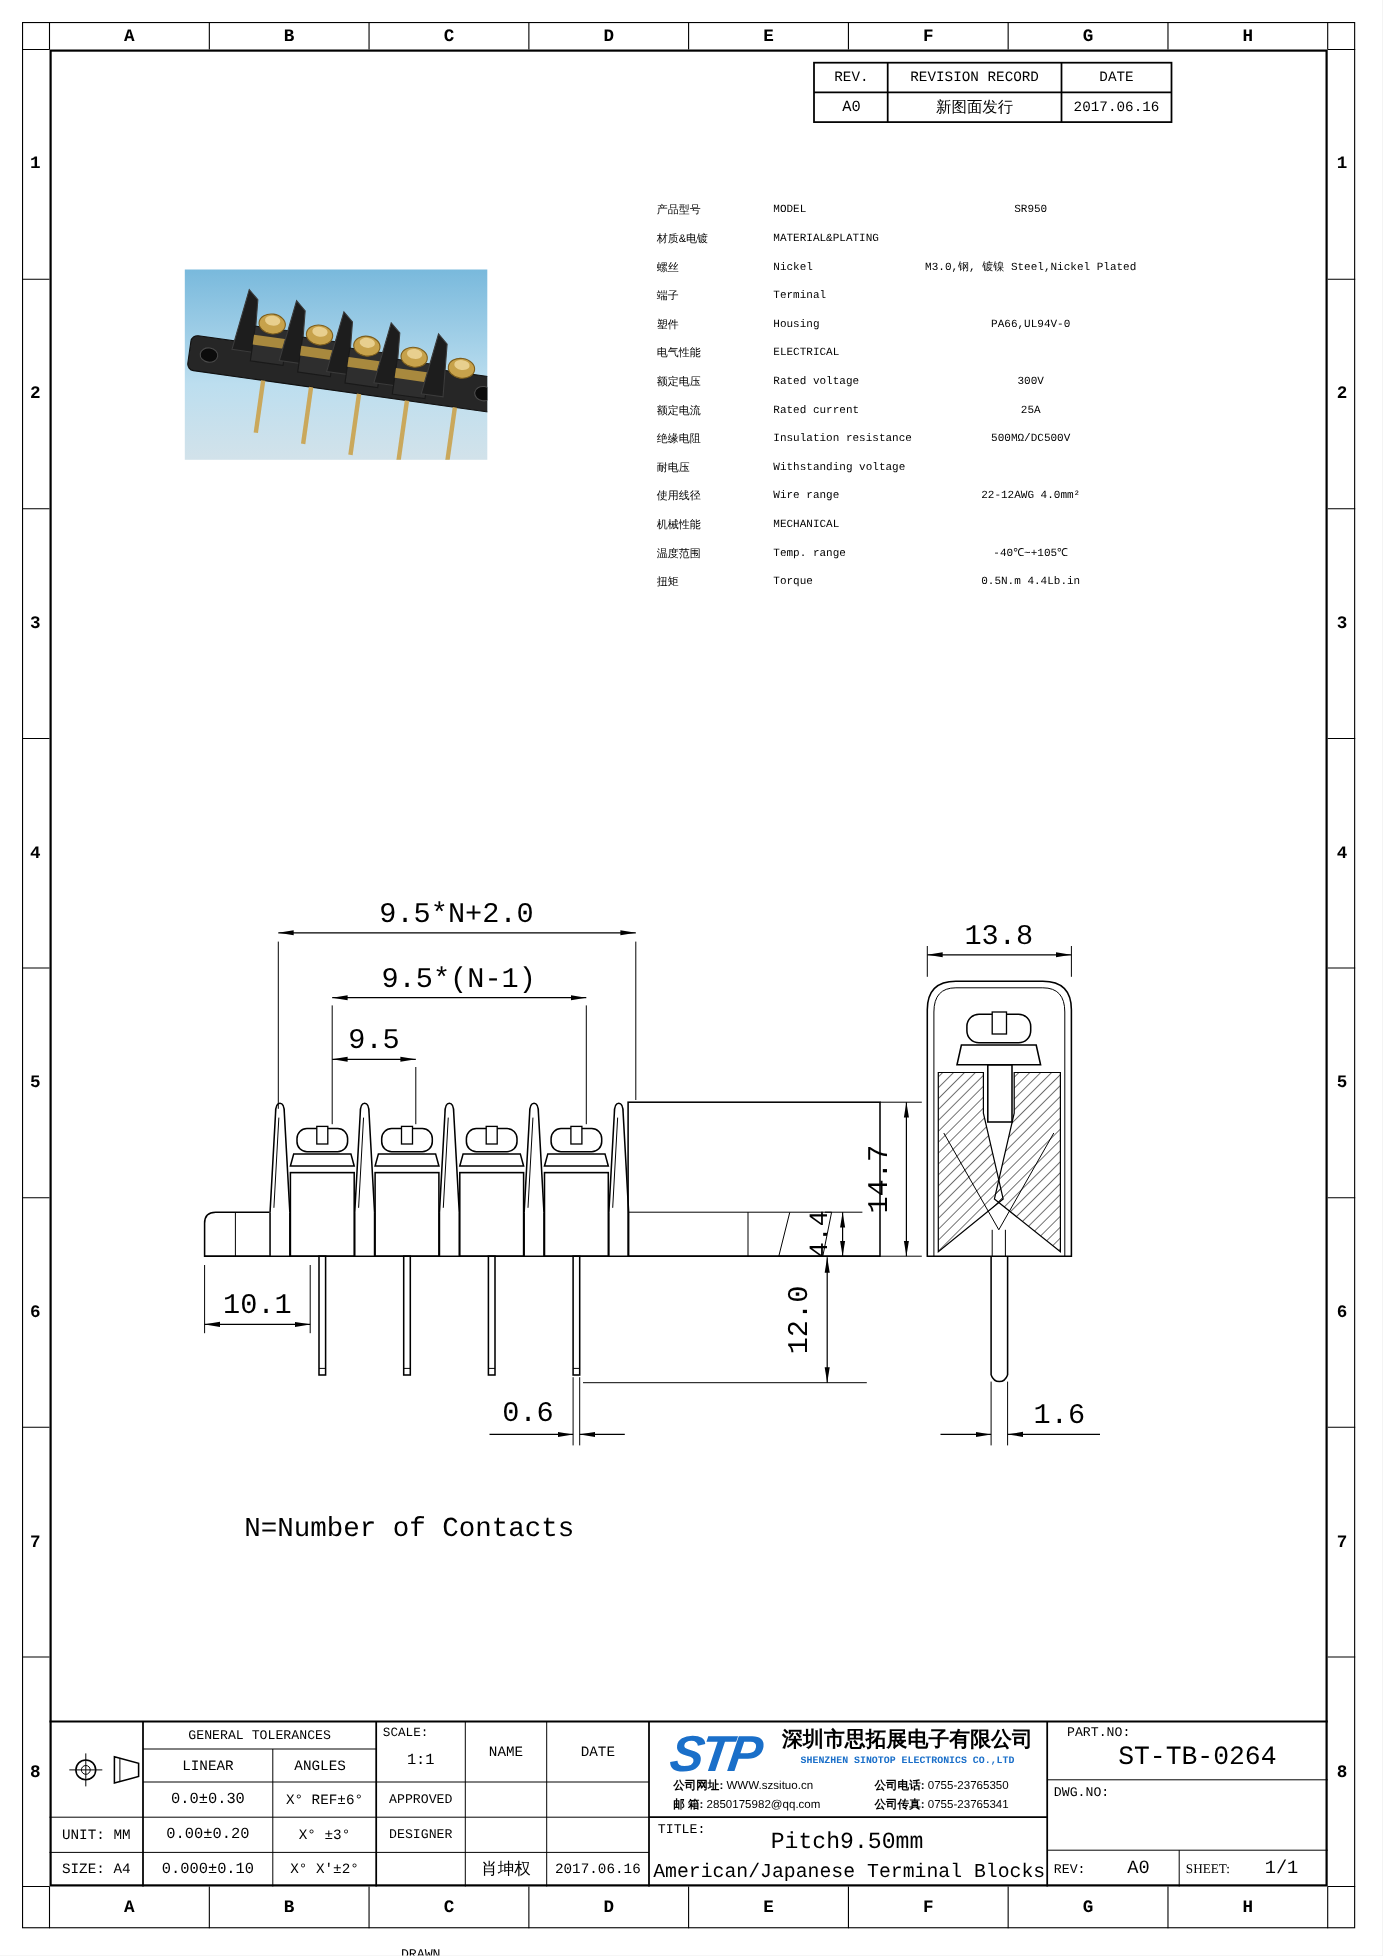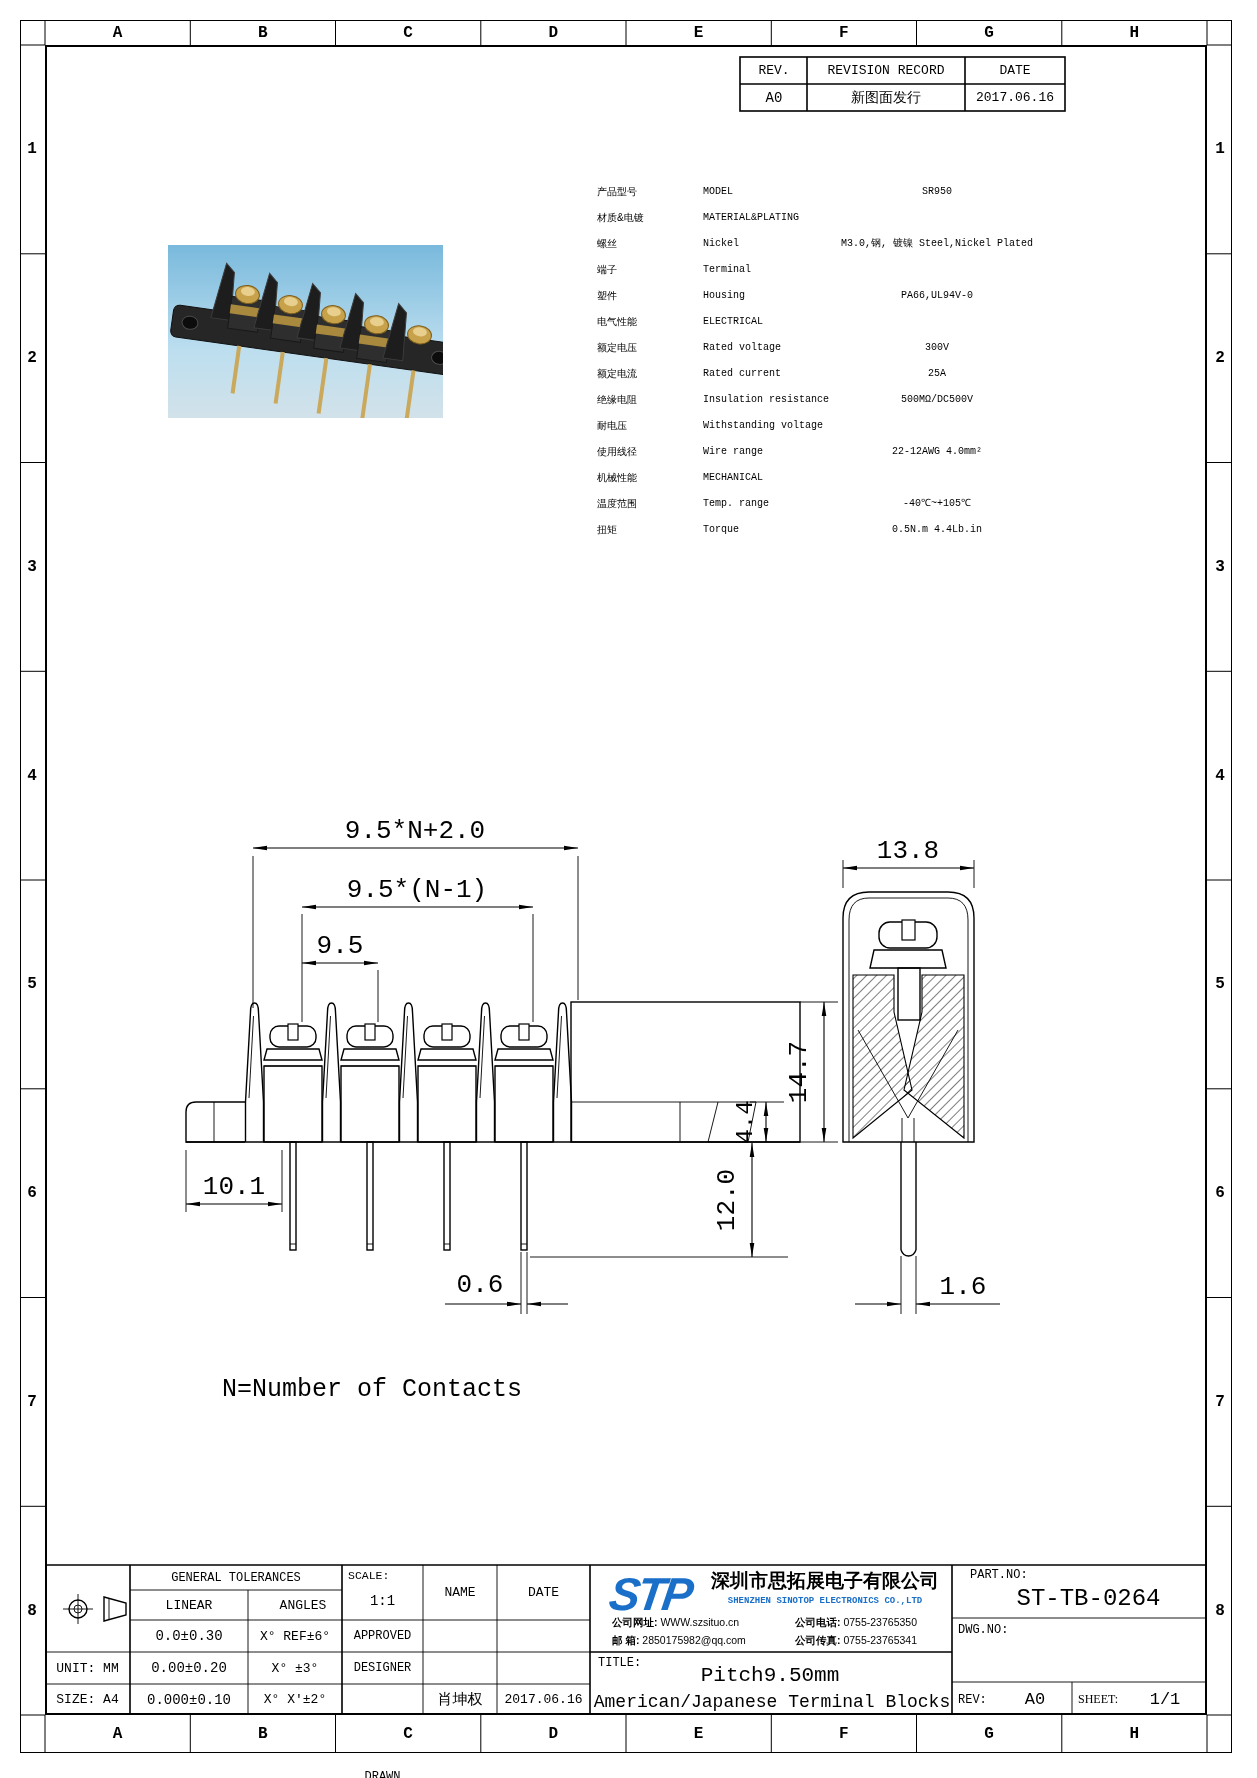--- a/index.html
+++ b/index.html
@@ -377,21 +377,21 @@
       <circle cx="20" cy="23" r="4" class="xl"></circle>
       <line class="xl" x1="5" y1="23" x2="35" y2="23"></line>
       <line class="xl" x1="20" y1="8" x2="20" y2="38"></line>
       <path class="ol" d="M46,11 L68,17 V29 L46,35 Z"></path>
       <line class="xl" x1="51" y1="12.5" x2="51" y2="33.5"></line>
     </g>
   </svg>
 
   <div class="cell tbl" style="left:130px;top:1565px;width:212px;height:25px;font-size:12px;">GENERAL TOLERANCES</div>
   <div class="cell tbl" style="left:130px;top:1590px;width:118px;height:30px;">LINEAR</div>
-  <div class="cell tbl" style="left:256px;top:1590px;width:94px;height:30px;">ANGLES</div>
+  <div class="cell tbl" style="left:244px;top:1590px;width:94px;height:30px;">ANGLES</div>
   <div class="cell" style="left:130px;top:1620px;width:118px;height:32px;font-size:14px;">0.0±0.30</div>
   <div class="cell" style="left:248px;top:1620px;width:94px;height:32px;font-size:13px;">X° REF±6°</div>
   <div class="cell" style="left:130px;top:1652px;width:118px;height:32px;font-size:14px;">0.00±0.20</div>
   <div class="cell" style="left:248px;top:1652px;width:94px;height:32px;font-size:13px;">X° ±3°</div>
   <div class="cell" style="left:130px;top:1684px;width:118px;height:31px;font-size:14px;">0.000±0.10</div>
   <div class="cell" style="left:248px;top:1684px;width:94px;height:31px;font-size:13px;">X° X'±2°</div>
   <div class="cell tbl" style="left:45px;top:1652px;width:85px;height:32px;">UNIT: MM</div>
   <div class="cell tbl" style="left:45px;top:1684px;width:85px;height:31px;">SIZE: A4</div>
 
   <div class="cell left tbl" style="left:348px;top:1567px;width:70px;height:16px;font-size:11.5px;">SCALE:</div>

